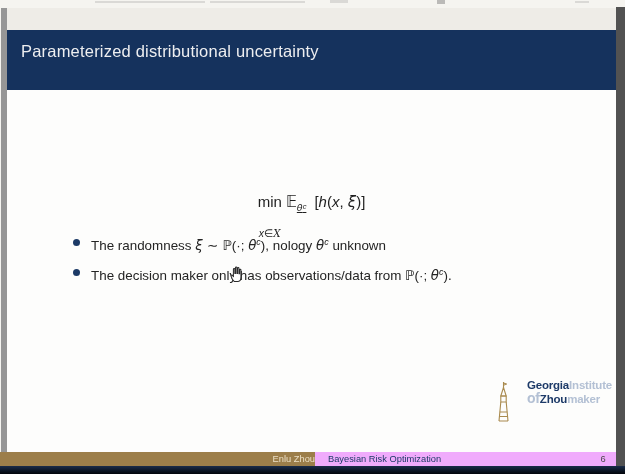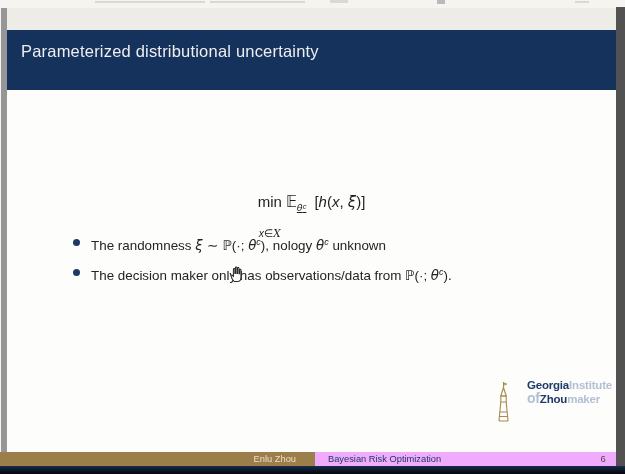--- a/index.html
+++ b/index.html
@@ -55,21 +55,21 @@
   .tower{margin-top:2px;}
   .logo-text{margin-left:17px;white-space:nowrap;}
   .logo-line{font-weight:bold;font-size:11.5px;line-height:12.5px;letter-spacing:-.2px;}
   .lg-solid{color:#1d3a68;}
   .lg-light{color:#b3c0d4;}
   .lg-of{font-size:14px;}
 
   .footer{position:absolute;left:0;top:452px;width:625px;height:14px;font-size:9.3px;line-height:14px;}
   .footer-gold{
     position:absolute;left:0;top:0;width:315px;height:14px;background:#9c7e4a;
-    color:#ece0c6;text-align:right;padding-right:19px;box-sizing:border-box;white-space:nowrap;
+    color:#ece0c6;text-align:right;padding-right:0;box-sizing:border-box;white-space:nowrap;
   }
   .footer-light{
     position:absolute;left:315px;top:0;width:301px;height:14px;background:#f0abfc;
     color:#1c3a66;padding-left:13px;box-sizing:border-box;white-space:nowrap;
   }
   .footer-page{position:absolute;left:593px;top:0;width:20px;text-align:center;color:#4a4a4a;}
 
   .bottom-strip{
     position:absolute;left:0;top:466px;width:625px;height:8px;
     background:linear-gradient(180deg,#1a2c49 0%,#0c1626 55%,#02050a 100%);

